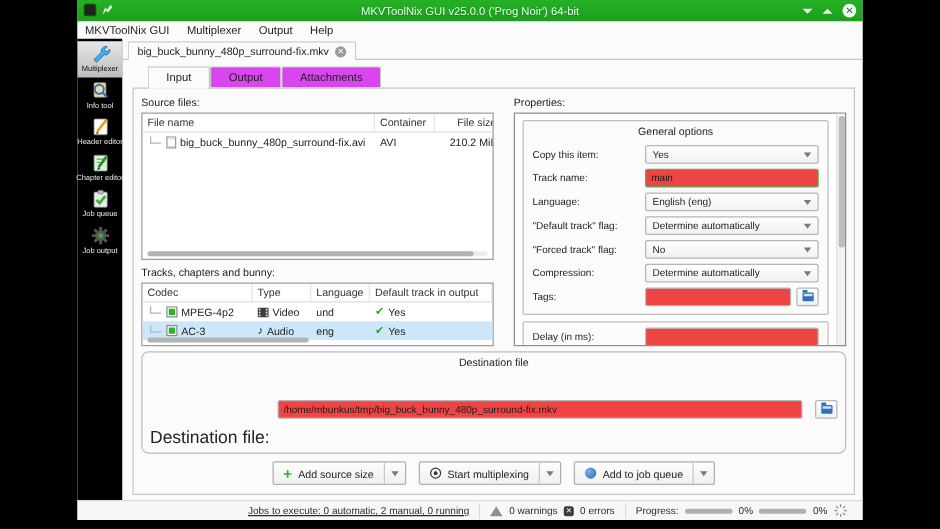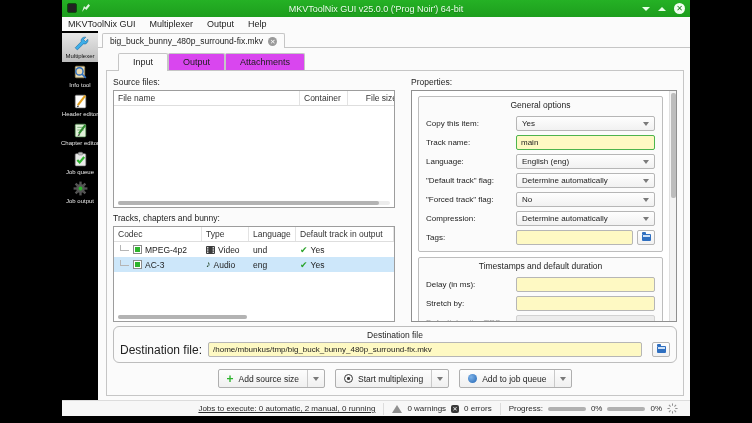--- a/index.html
+++ b/index.html
@@ -80,31 +80,31 @@
   .groupbox { border:1px solid #bdbdbd; border-radius:2px; margin:5px 6px; background:#fbfbfb; padding-bottom:2px; }
   .gb-title { text-align:center; font-size:8.5px; color:#1d1d1d; padding:3px 0 2px; }
   .prow { display:flex; align-items:center; gap:6px; margin:4px 7px; }
   .prow .plabel { width:84px; flex:none; font-size:8px; color:#222; white-space:nowrap; overflow:hidden; }
   .prow .plabel.dis { color:#9a9a9a; }
   .ctrl { flex:1; min-width:0; display:flex; }
   .combo { flex:1; display:flex; align-items:center; height:15px; border:1px solid #b6b6b6; border-radius:2px; background:linear-gradient(#fefefe,#f1f1f1); padding:0 5px; font-size:8px; color:#1d1d1d; }
   .combo .arrow { margin-left:auto; width:0; height:0; border-left:3px solid transparent; border-right:3px solid transparent; border-top:4px solid #7a7a7a; }
   .combo.disabled { background:#ececec; border-color:#d2d2d2; }
   .combo.disabled .arrow { border-top-color:#b5b5b5; }
-  .txt { flex:1; height:15px; border:1px solid #b6b6b6; border-radius:2px; background:#fef9c3; font-size:8px; padding:0 4px; font-family:inherit; color:#1d1d1d; min-width:0; }
+  .txt { flex:1; height:15px; border:1px solid #b6b6b6; border-radius:2px; background:#ef4444; font-size:8px; padding:0 4px; font-family:inherit; color:#1d1d1d; min-width:0; }
   .txt.focus { border:1px solid #4db44d; }
   .minibtn { width:18px; height:15px; flex:none; margin-left:4px; border:1px solid #b6b6b6; border-radius:2px; background:linear-gradient(#fefefe,#f1f1f1); display:flex; align-items:center; justify-content:center; }
   .folder { width:9px; height:7px; background:#2f6fc0; border-radius:1px; position:relative; }
   .folder:before { content:""; position:absolute; top:-2px; left:0; width:4px; height:2px; background:#2f6fc0; border-radius:1px 1px 0 0; }
   .folder:after { content:""; position:absolute; top:1px; left:1px; width:7px; height:2px; background:#cfe2f7; }
 
   
   .dest-group { flex:none; border:1px solid #bdbdbd; border-radius:6px; background:#fbfbfb; margin-top:4px; padding:0 6px 5px; }
   .dest-row { display:flex; align-items:center; gap:6px; }
-  .dest-row .plabel { flex:none; font-size:12px; color:#222; }
+  .dest-row .plabel { flex:none; font-size:14px; color:#222;margin-top:44px; }
 
   
   .btnrow { flex:none; display:flex; justify-content:center; gap:10px; padding:6px 0 4px; }
   .split { display:flex; align-items:stretch; border:1px solid #afafaf; border-radius:2px; background:linear-gradient(#fdfdfd,#f0f0f0); height:19px; }
   .split .mainseg { display:flex; align-items:center; gap:5px; padding:0 8px; font-size:8.5px; color:#1d1d1d; }
   .split .arrowseg { display:flex; align-items:center; padding:0 5px; border-left:1px solid #c9c9c9; }
   .split .arrowseg .arrow { width:0; height:0; border-left:3px solid transparent; border-right:3px solid transparent; border-top:4px solid #7a7a7a; }
   .plus { color:#2db42d; font-size:12px; font-weight:bold; line-height:1; }
   .ring { width:9px; height:9px; border:1.3px solid #3a3a3a; border-radius:50%; position:relative; flex:none; }
   .ring:after { content:""; position:absolute; left:2.2px; top:2.2px; width:2.6px; height:2.6px; background:#3a3a3a; border-radius:50%; }
@@ -226,20 +226,30 @@
 
             <div class="leftcol">
               <div class="seclabel">Source files:</div>
               <div class="table src-table">
                 <div class="thead">
                   <div class="th c-name">File name</div>
                   <div class="th c-cont">Container</div>
                   <div class="th c-size">File size</div>
                   <div class="th c-dir">Directory</div>
                 </div>
+                <div class="tr">
+                  <div class="td c-name">
+                    <span class="tree"></span>
+                    <span class="docicon"></span>
+                    <span>big_buck_bunny_480p_surround-fix.avi</span>
+                  </div>
+                  <div class="td c-cont">AVI</div>
+                  <div class="td c-size">210.2 MiB</div>
+                  <div class="td c-dir">/space/mbunkus/mkv/Big Bu</div>
+                </div>
                 <div class="hscroll" style="right:4px;">
                     <div class="hthumb" style="width:96%;"></div>
                   </div>
               </div>
 
               <div class="seclabel" style="padding-top:5px;">Tracks, chapters and bunny:</div>
               <div class="table trk-table">
                 <div class="thead">
                   <div class="th t-codec">Codec</div>
                   <div class="th t-type">Type</div>
@@ -372,21 +382,20 @@
                       <div class="ctrl">
                         <input class="txt" style="">
                         <span class="minibtn">
                             <span class="folder"></span>
                           </span>
                       </div>
                     </div>
                   </div>
 
                   <div class="groupbox">
-                    <div class="gb-title">Timestamps and default duration</div>
                     <div class="prow">
                       <span class="plabel">Delay (in ms):</span>
                       <div class="ctrl">
                           <input class="txt" style="">
                         </div>
                     </div>
                     <div class="prow">
                       <span class="plabel">Stretch by:</span>
                       <div class="ctrl">
                           <input class="txt" style="">

